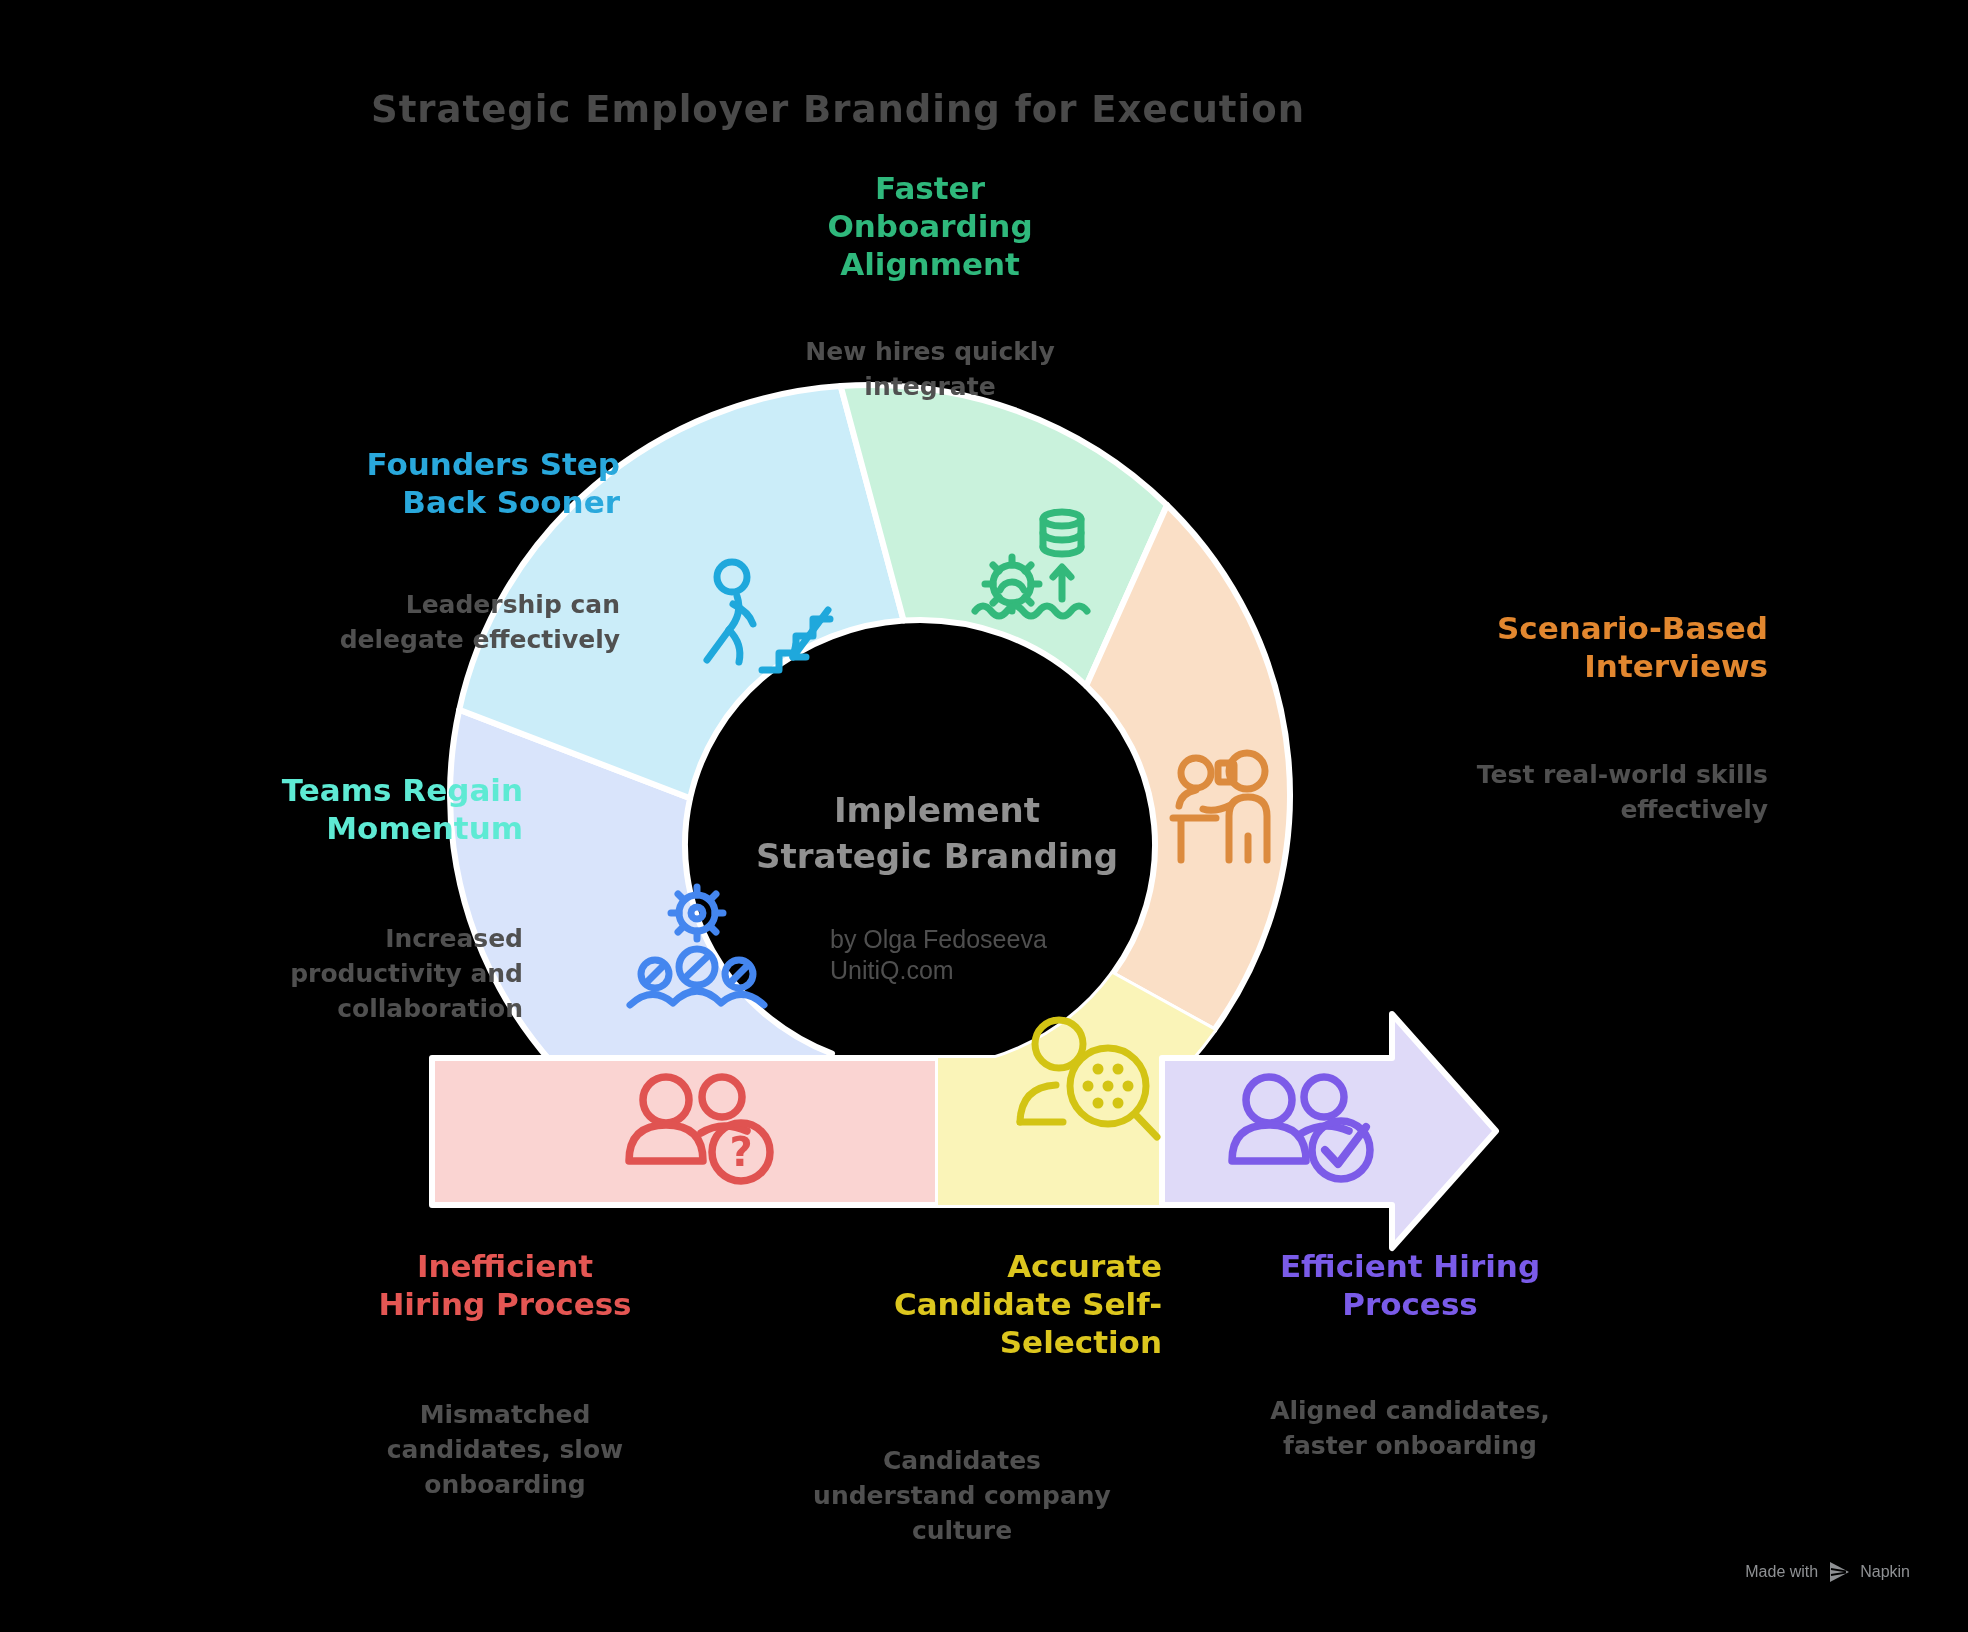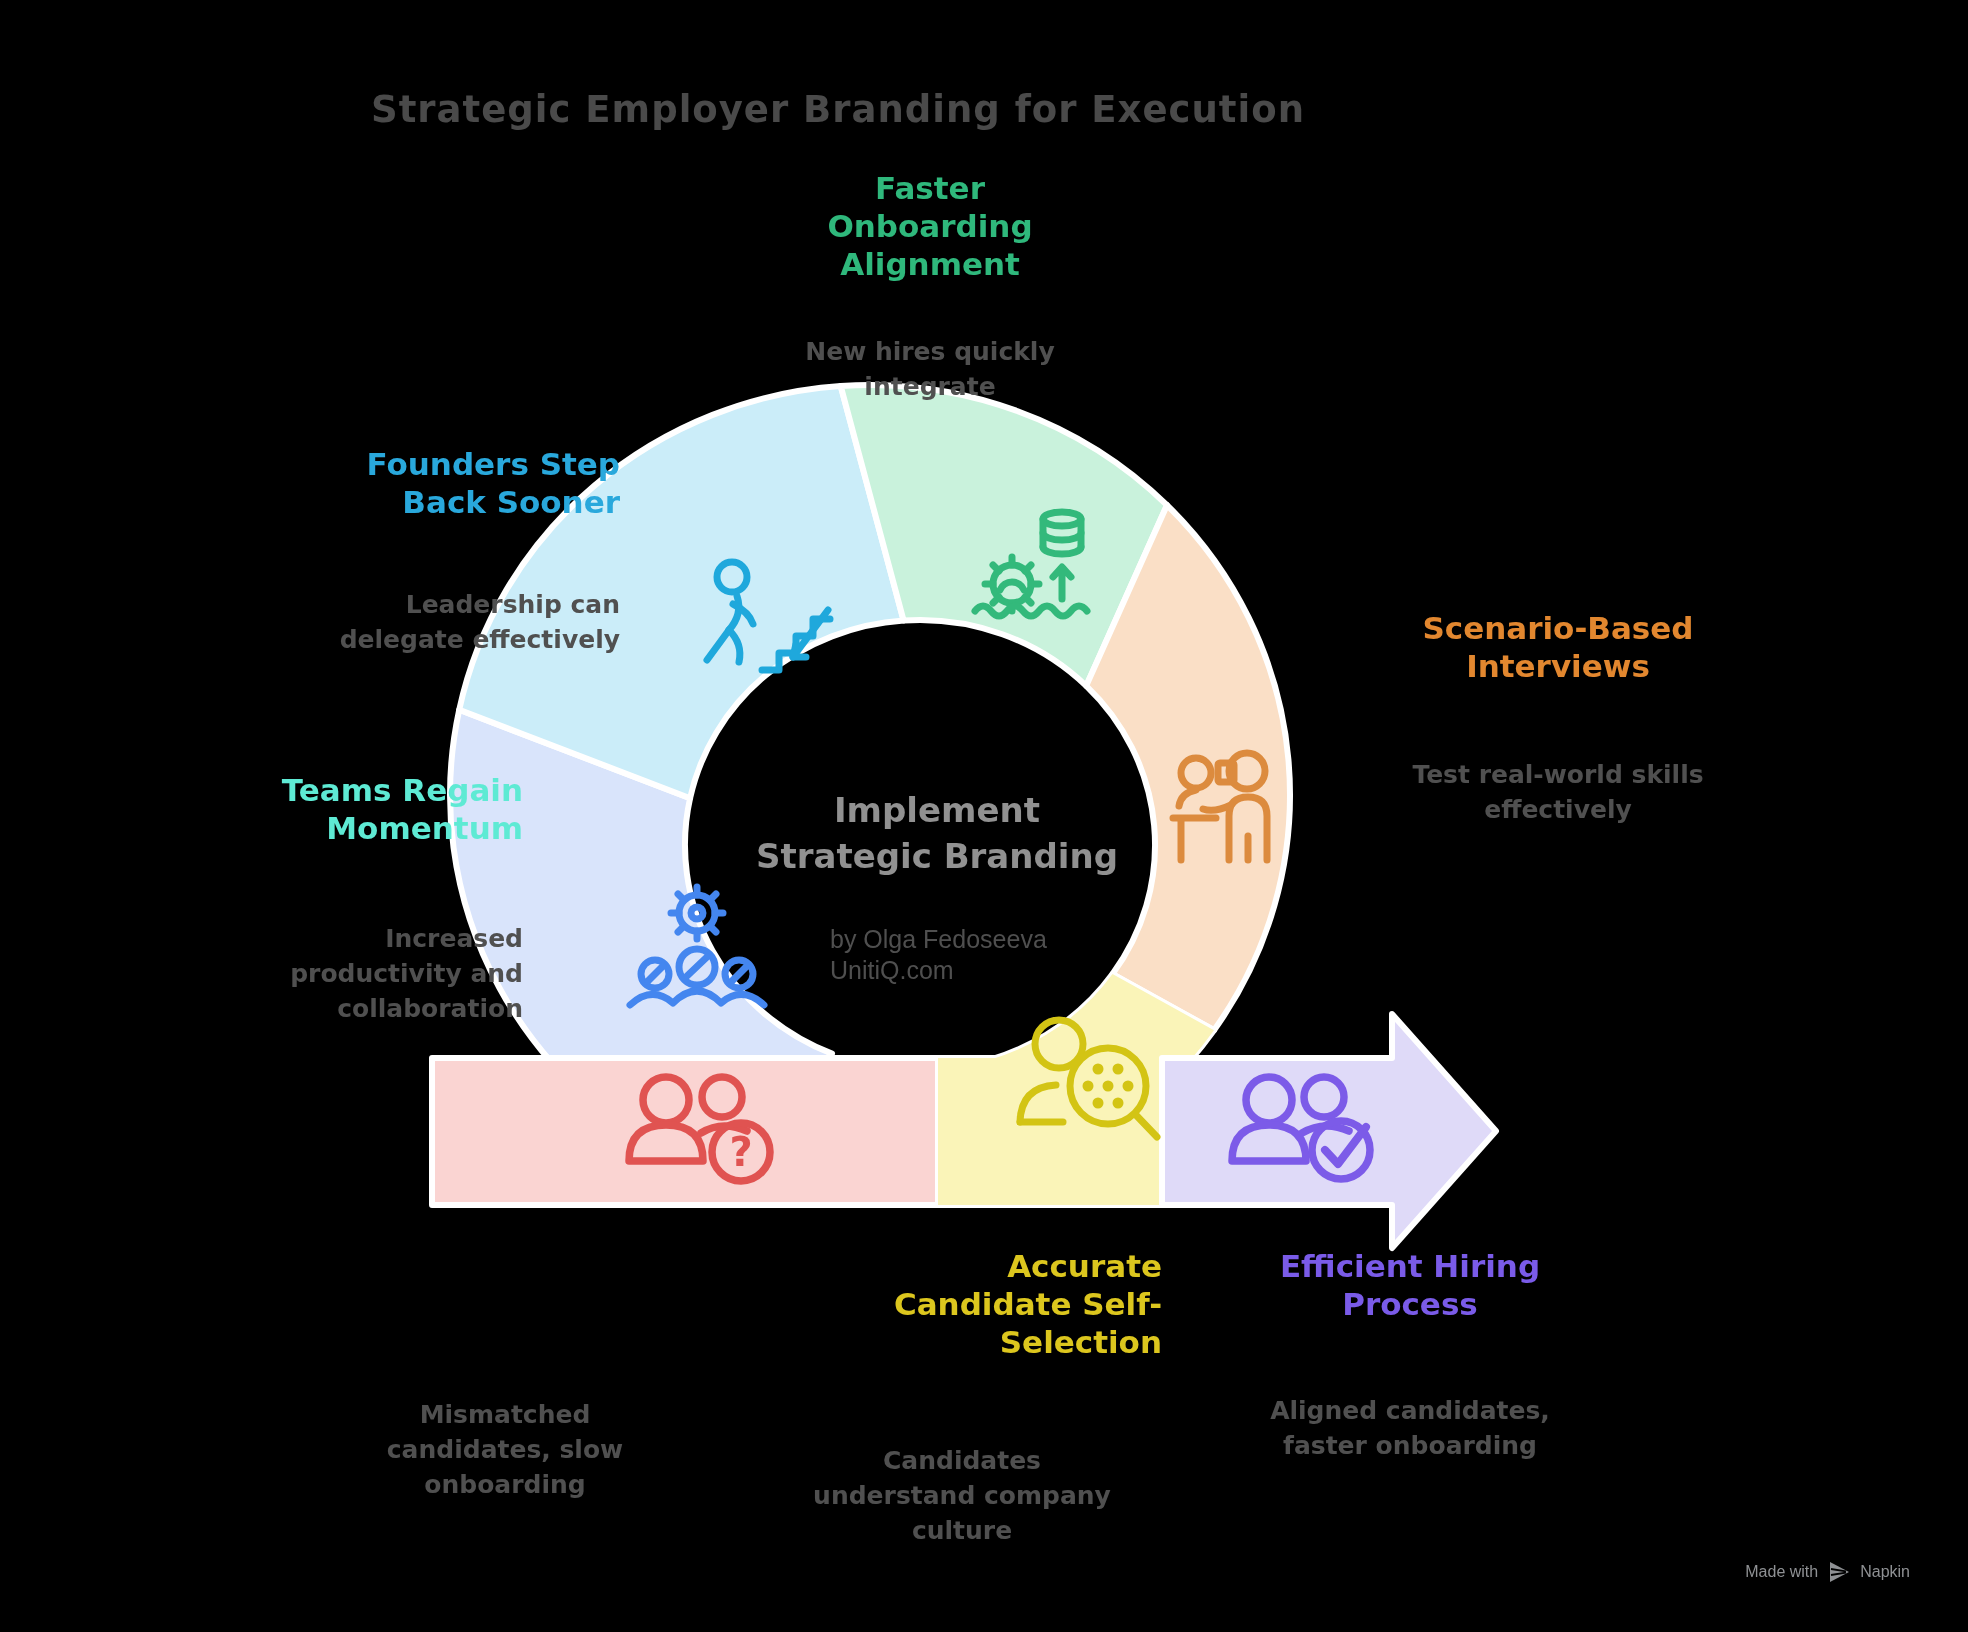--- a/index.html
+++ b/index.html
@@ -4,21 +4,21 @@
 <style>
   html,body{margin:0;padding:0;background:#000;}
   .canvas{position:relative;width:1968px;height:1632px;background:#000;overflow:hidden;
           font-family:"DejaVu Sans","Liberation Sans",sans-serif;}
   .abs{position:absolute;white-space:pre-line;}
   .page-title{font-size:37px;font-weight:800;letter-spacing:1px;color:#4A4A4A;text-align:right;}
   .node-label{font-size:31px;font-weight:800;line-height:1.22;}
   .node-desc{font-size:25px;font-weight:700;line-height:1.4;color:#505050;margin-top:31px;}
   .al-c{text-align:center;}
   .al-r{text-align:right;}
-  .al-l{text-align:center;}
+  .al-l{text-align:right;}
   .center-title{font-size:34px;font-weight:800;line-height:1.35;color:#919191;text-align:center;}
   .center-byline{font-family:"Liberation Sans",sans-serif;font-size:25px;font-weight:400;
                  line-height:1.25;color:#4F4F4F;text-align:left;}
   .watermark{display:flex;align-items:center;gap:9px;font-family:"Liberation Sans",sans-serif;
              font-size:16px;color:#8F9194;}
   .watermark .brand{font-weight:500;}
   svg .seg{stroke:#fff;stroke-width:6;stroke-linejoin:round;}
   svg .nostroke{stroke:none;}
   svg .icon{fill:none;stroke-width:7;stroke-linecap:round;stroke-linejoin:round;}
   svg text.qmark{font-family:"DejaVu Sans",sans-serif;font-weight:800;font-size:40px;stroke:none;}
@@ -144,20 +144,22 @@
 Momentum</div>
   <div class="abs node-desc al-r" style="left:123px;top:890px;width:400px;">Increased
 productivity and
 collaboration</div>
 
   <div class="abs node-label al-l" style="left: 1348px; top: 610px; width: 420px; color: rgb(226, 135, 47);">Scenario-Based
 Interviews</div>
   <div class="abs node-desc al-l" style="left:1348px;top:726px;width:420px;">Test real-world skills
 effectively</div>
 
+  <div class="abs node-label al-c" style="left: 305px; top: 1248px; width: 400px; color: rgb(228, 86, 83);">Inefficient
+Hiring Process</div>
   <div class="abs node-desc al-c" style="left:305px;top:1366px;width:400px;">Mismatched
 candidates, slow
 onboarding</div>
 
   <div class="abs node-label al-c" style="left: 762px; top: 1248px; width: 400px; color: rgb(220, 198, 30); text-align: right;">Accurate
 Candidate Self-
 Selection</div>
   <div class="abs node-desc al-c" style="left:762px;top:1412px;width:400px;">Candidates
 understand company
 culture</div>

